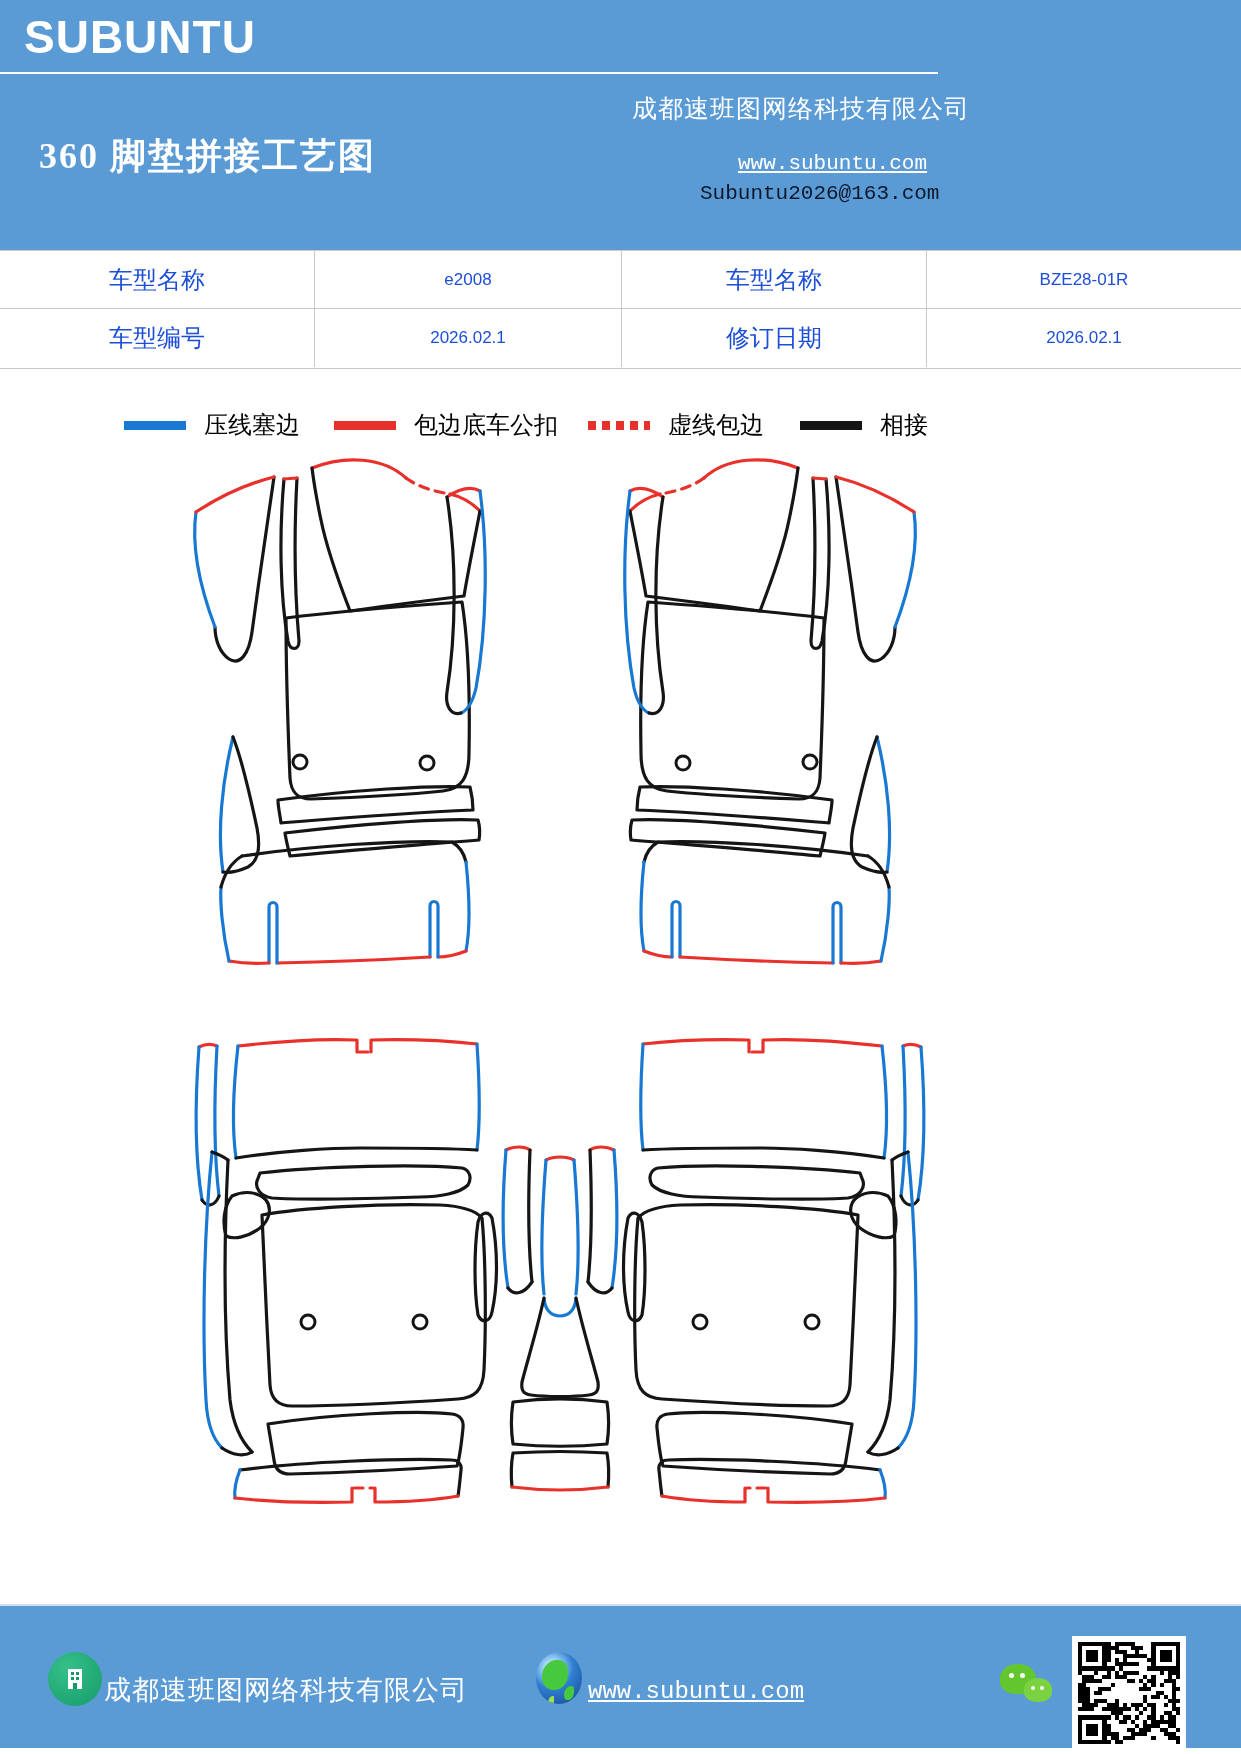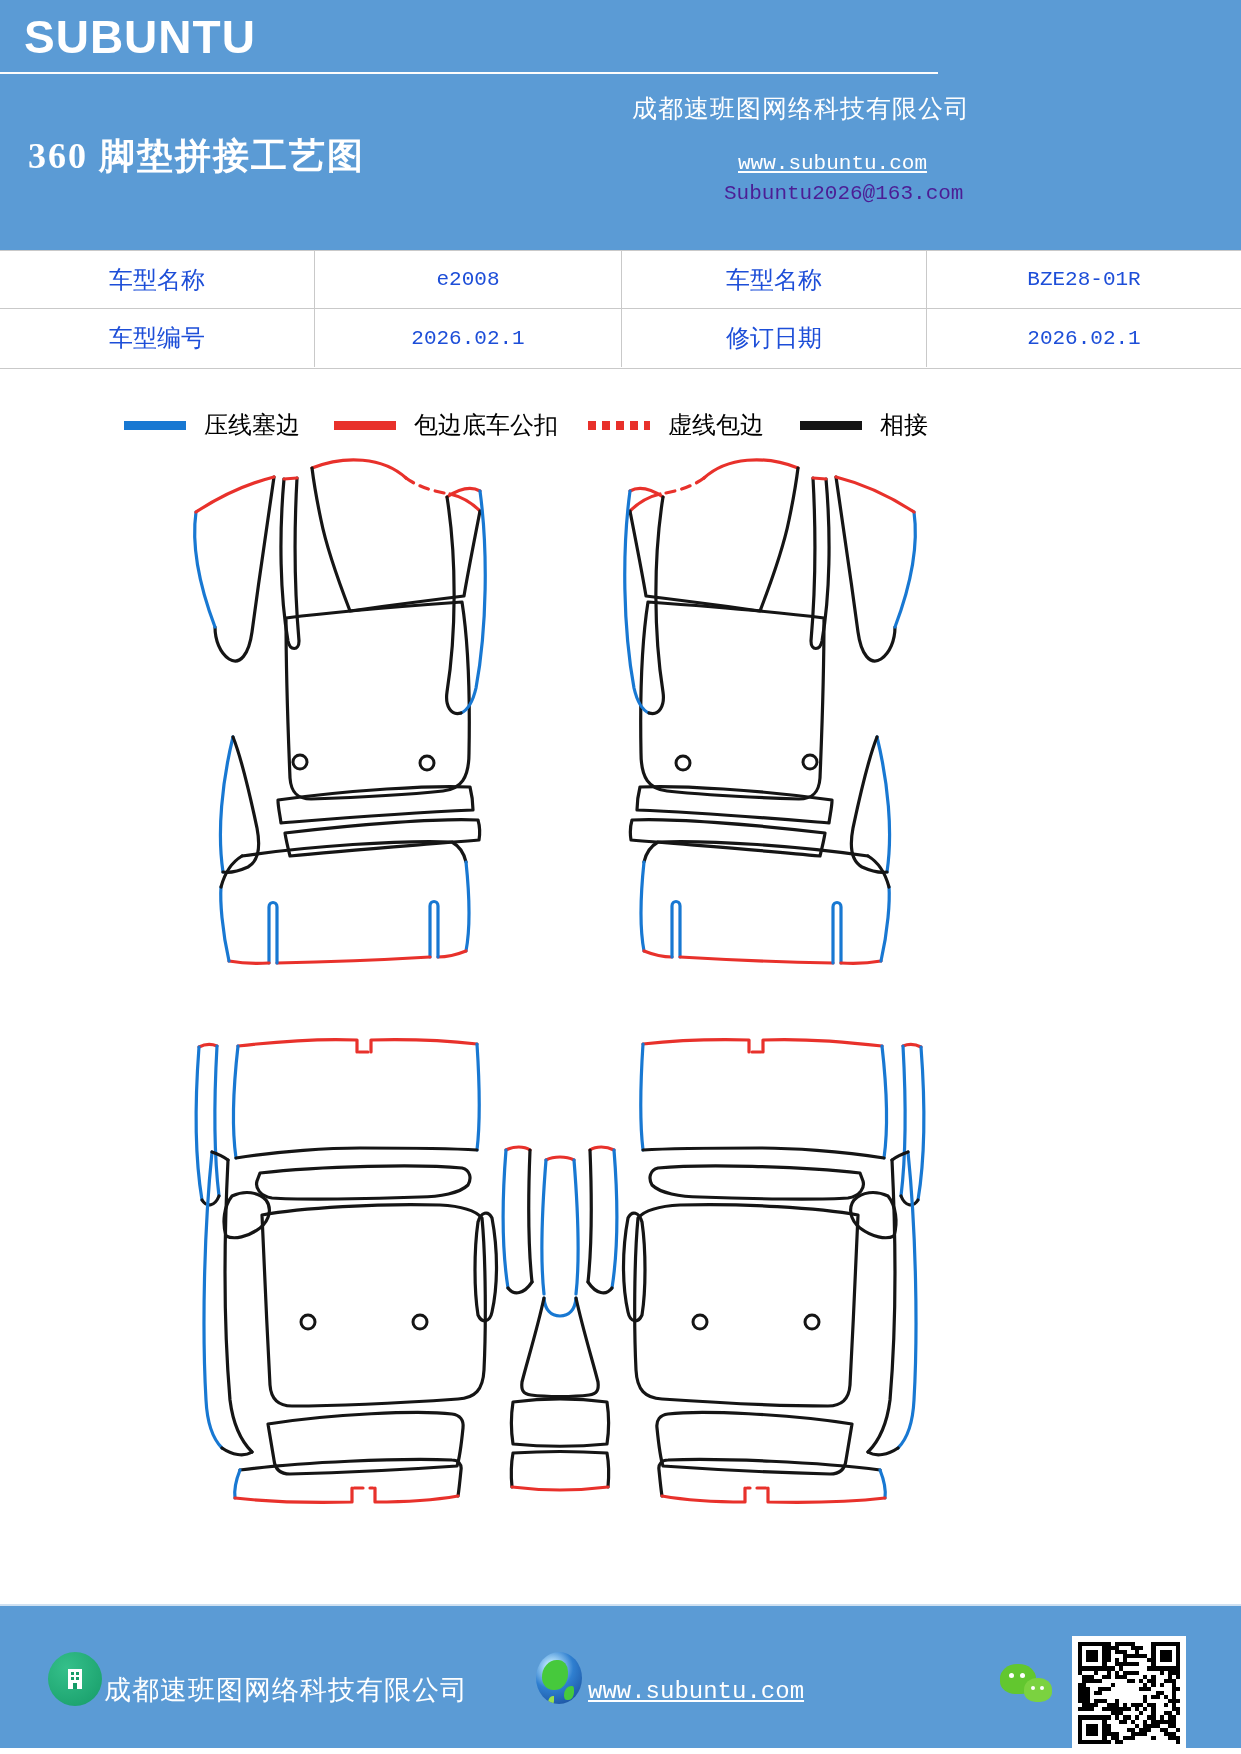--- a/index.html
+++ b/index.html
@@ -3,37 +3,37 @@
 <meta charset="utf-8">
 <style>
   html,body{margin:0;padding:0;background:#e8e8e8;}
   #page{position:relative;width:1241px;height:1754px;margin:0 auto;background:#ffffff;
         font-family:"Liberation Serif", serif;overflow:hidden;}
   
   #header{position:absolute;left:0;top:0;width:1241px;height:286px;background:#5b9bd5;color:#fff;}
   #logo{position:absolute;left:24px;top:10px;font-family:"Liberation Sans",sans-serif;
         font-weight:bold;font-size:46px;letter-spacing:1px;}
   #header-rule{position:absolute;left:0;top:72px;width:938px;height:2px;background:#fdfdfd;}
-  #doc-title{position:absolute;left:28px;top:132px;font-size:36px;font-weight:bold;letter-spacing:2px;}
+  #doc-title{position:absolute;left:39px;top:132px;font-size:36px;font-weight:bold;letter-spacing:2px;}
   #hdr-company{position:absolute;left:632px;top:92px;font-size:25px;letter-spacing:1px;}
   #sop{position:absolute;left:932px;top:52px;font-family:"Liberation Sans",sans-serif;
        font-weight:bold;font-size:82px;letter-spacing:4px;}
   #hdr-site{position:absolute;left:738px;top:152px;font-family:"Liberation Mono",monospace;
             font-size:21px;color:#fff;text-decoration:underline;}
   #hdr-mail{position:absolute;left:700px;top:182px;font-family:"Liberation Mono",monospace;
-            font-size:21px;color:#4c1d95;margin-left:24px;}
+            font-size:21px;color:#0f172a;}
   
   #info-table{position:absolute;left:0px;top:250px;width:1241px;height:117px;
               display:grid;grid-template-columns:315px 307px 305px 314px;grid-template-rows:58px 58px;
               border-top:1px solid #c9c9c9;border-bottom:1px solid #c9c9c9;background:#fff;}
   #info-table .cell{border-right:1px solid #c9c9c9;border-bottom:1px solid #c9c9c9;
               display:flex;align-items:center;justify-content:center;font-size:24px;color:#1d4ed8;}
   #info-table .cell:nth-child(4n){border-right:none;}
   #info-table .cell:nth-child(n+5){border-bottom:none;}
-  #info-table .val{font-family:Liberation Mono, monospace;font-size:21px;}
+  #info-table .val{font-family:Liberation Sans, sans-serif;font-size:17px;}
   
   .legend-item{position:absolute;top:408px;height:34px;display:flex;align-items:center;justify-content:center;}
   .swatch{display:inline-block;width:62px;height:9px;margin-right:18px;}
   .legend-label{font-size:24px;color:#000;}
   
   #drawings{position:absolute;left:0;top:440px;width:1241px;height:1110px;}
   #drawings path{fill:none;stroke-width:3.2;stroke-linecap:round;stroke-linejoin:round;}
   #drawings circle{fill:none;stroke-width:3;}
   
   #footer{position:absolute;left:0;top:1604px;width:1241px;height:150px;background:#5b9bd5;

